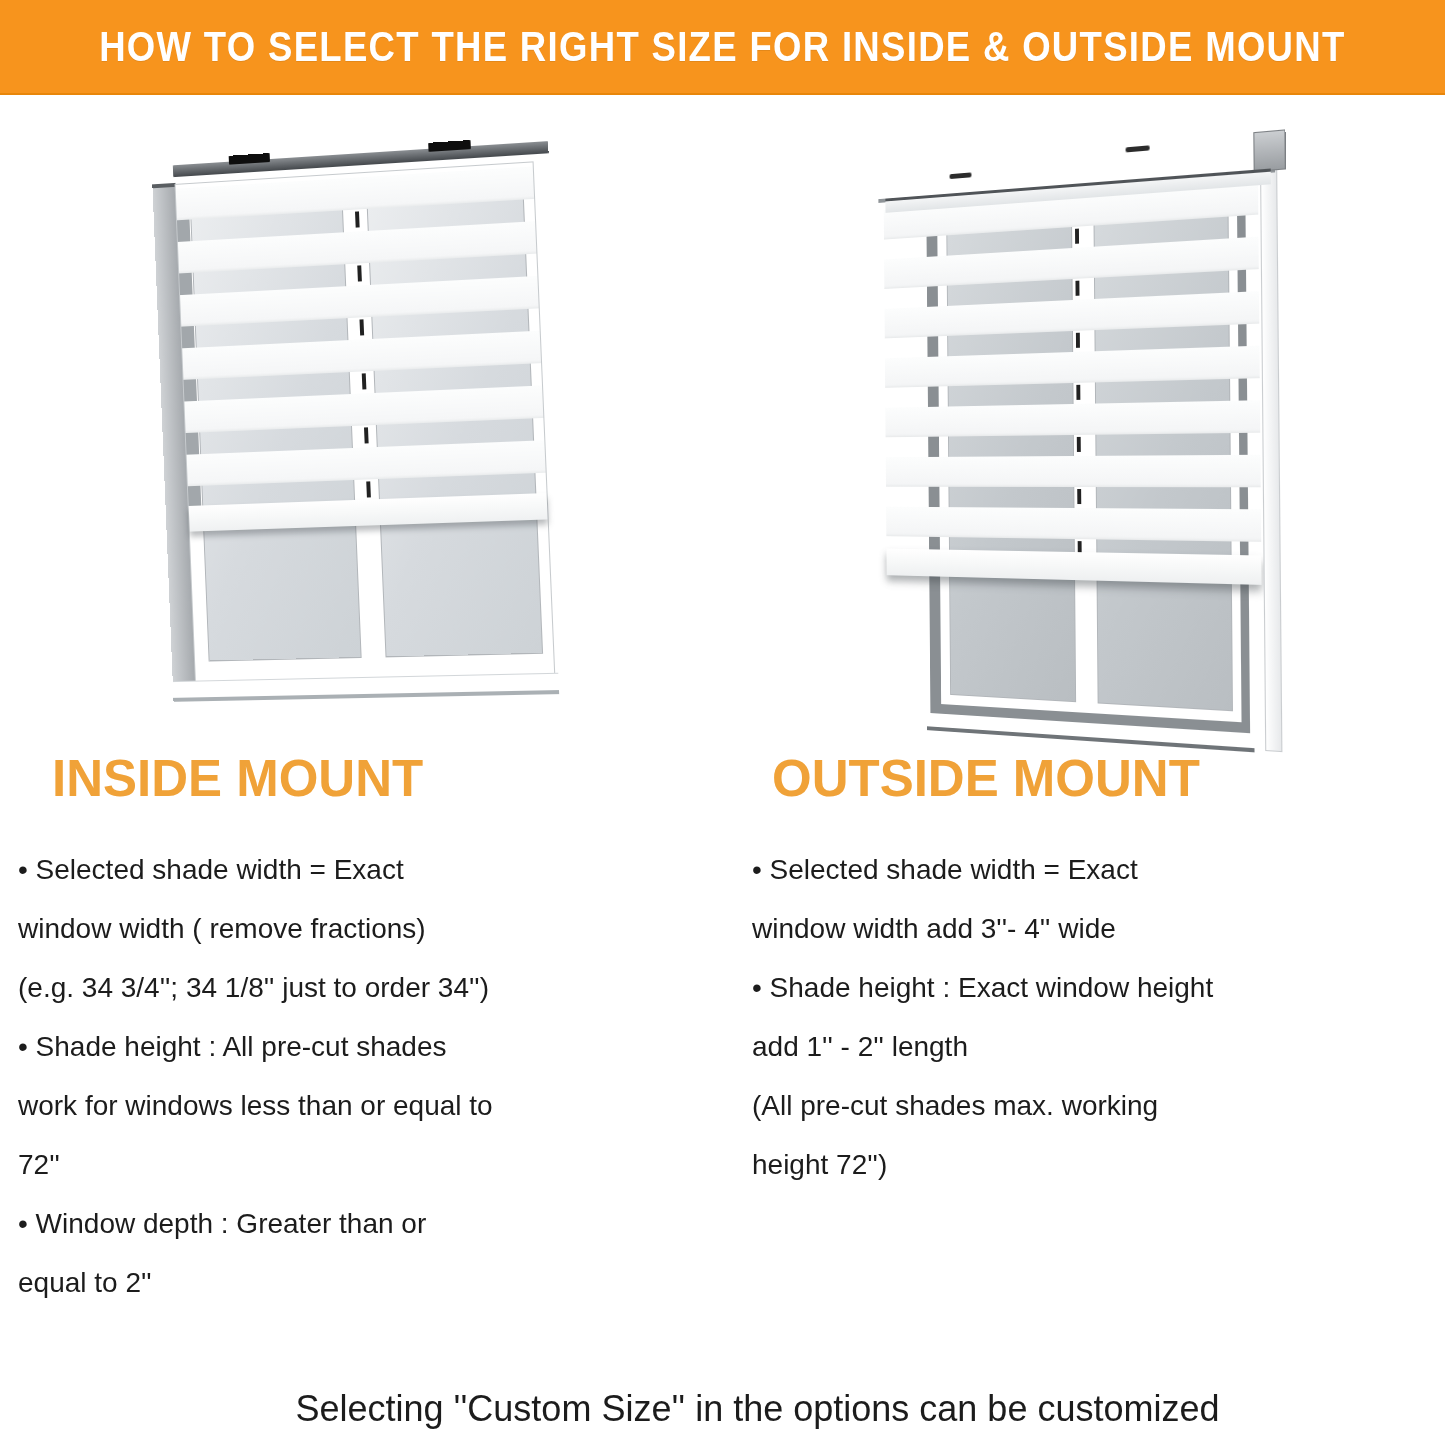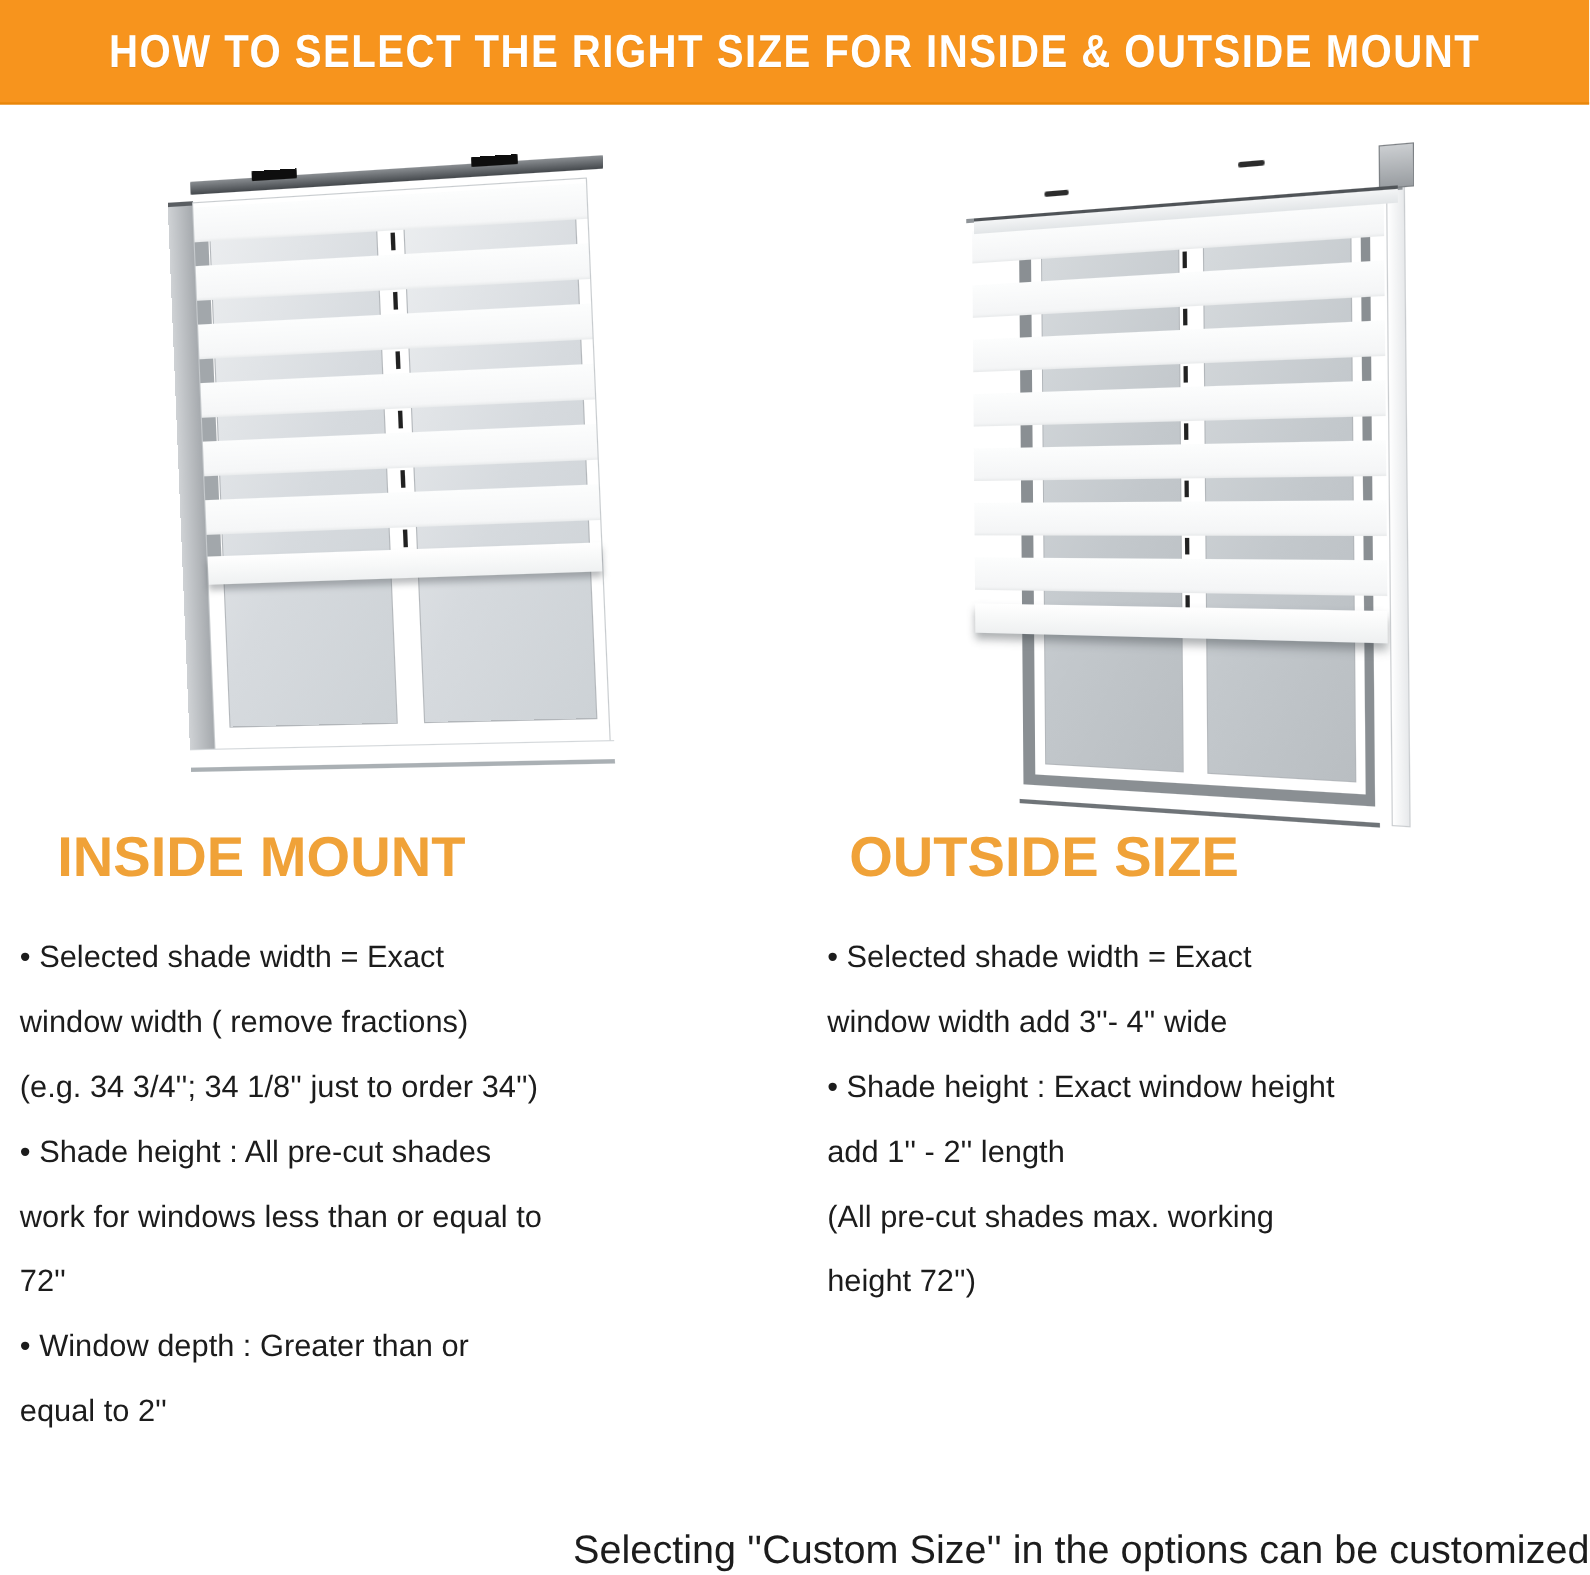--- a/index.html
+++ b/index.html
@@ -34,21 +34,21 @@
   .body-text{
     position:absolute;top:840px;width:700px;
     font-size:28px;line-height:59px;white-space:pre-line;
     color:var(--body-text,#1c1c1c);
   }
   .body-inside{left:18px;}
   .body-outside{left:752px;}
   
   .footer-note{
     position:absolute;left:0;right:0;top:1388px;
-    text-align:right;padding-left:70px;
+    text-align:center;padding-left:70px;
     font-size:36px;line-height:42px;color:var(--body-text,#1c1c1c);
     white-space:nowrap;
   }
   
   .illus{position:absolute;}
   .illusL{left:158px;top:148px;width:388px;height:556px;}
   .illusR{left:870px;top:142px;width:405px;height:610px;}
   .flat{position:absolute;inset:0;}
   .flatL{transform:perspective(1500px) rotateY(-7deg) rotateZ(-2.4deg);}
   .flatR{transform:perspective(950px) rotateY(-14deg) rotateZ(-0.5deg);}
@@ -158,21 +158,21 @@
       </div>
       <div class="shadeR"></div>
       <div class="ticksR"></div>
       <div class="bbarR"></div>
       <div class="channelR"></div>
       <div class="sillR"></div>
     </div>
   </div>
 
   <h2 class="mount-heading heading-inside">INSIDE MOUNT</h2>
-  <h2 class="mount-heading heading-outside">OUTSIDE SIZE</h2>
+  <h2 class="mount-heading heading-outside">OUTSIDE MOUNT</h2>
 
   <div class="body-text body-inside">• Selected shade width = Exact
 window width ( remove fractions)
 (e.g. 34 3/4''; 34 1/8'' just to order 34'')
 • Shade height : All pre-cut shades
 work for windows less than or equal to
 72''
 • Window depth : Greater than or
 equal to 2''</div>
   <div class="body-text body-outside">• Selected shade width = Exact

